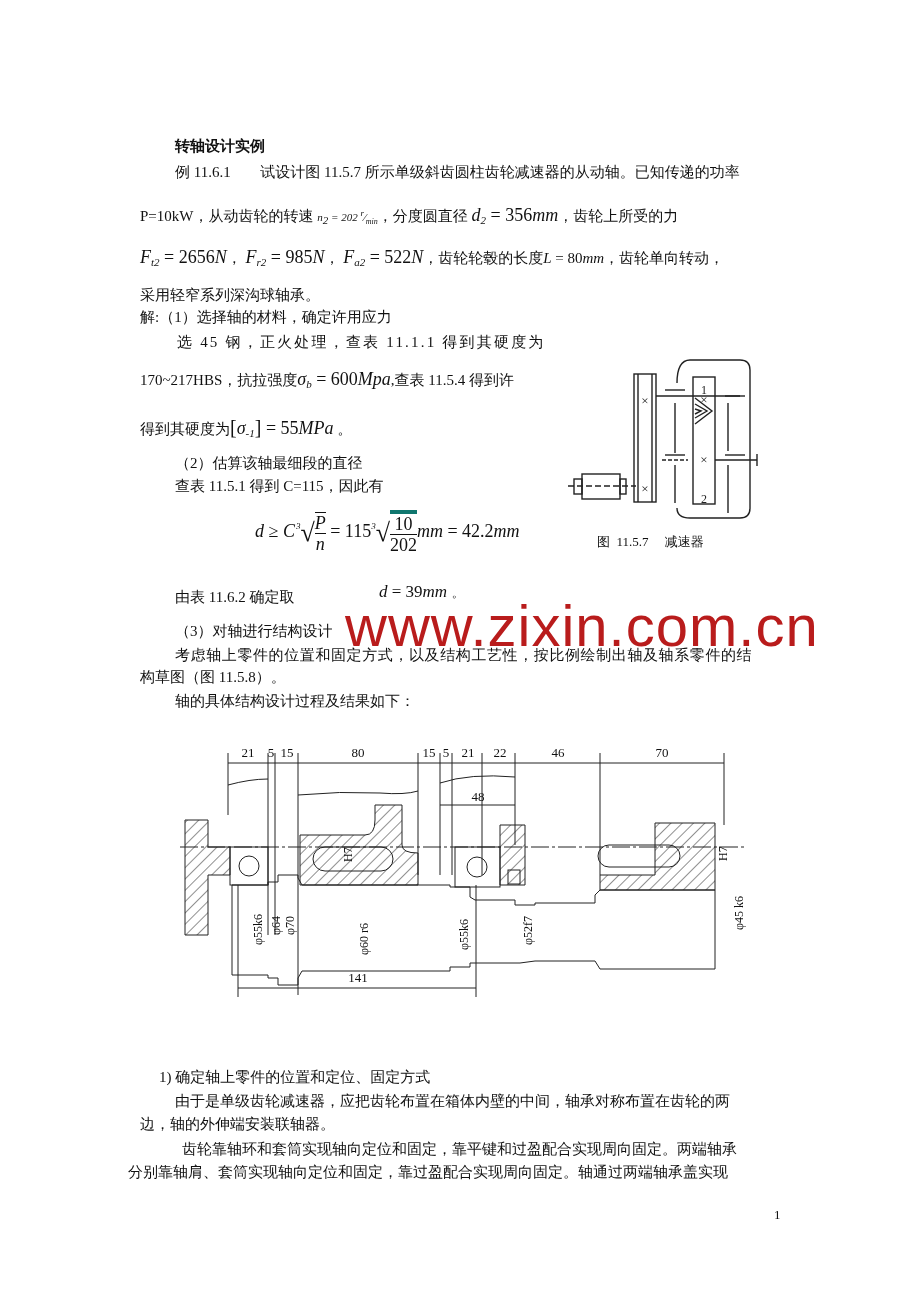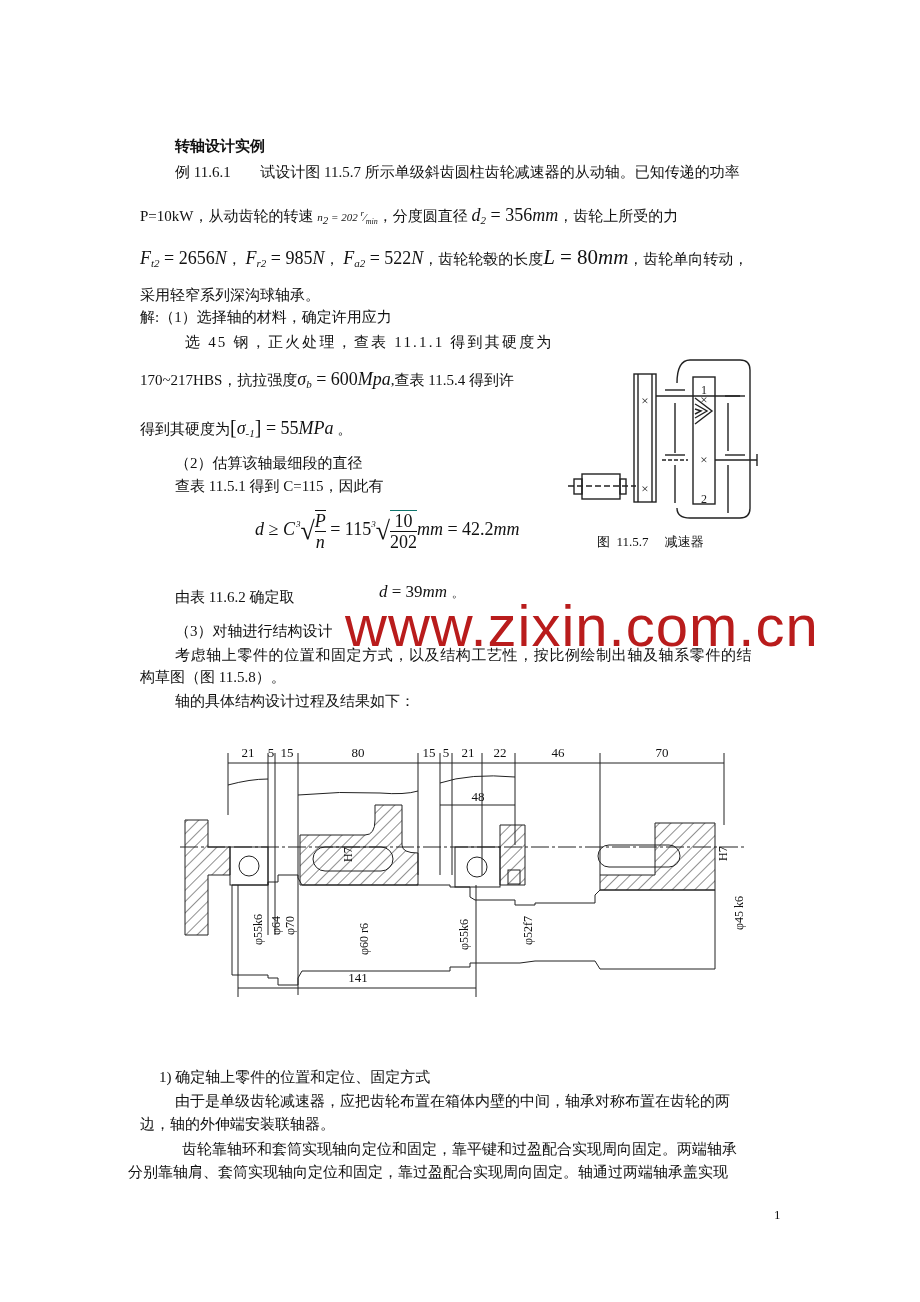--- a/index.html
+++ b/index.html
@@ -36,41 +36,41 @@
 
 <div class="line" style="left:140px;top:204px;">
   <span>P=10kW，从动齿轮的转速</span>
   <span class="math small"><i>n</i><span class="sub">2</span> = 202 <sup style="font-size:9px">r</sup>⁄<sub style="font-size:8px">min</sub></span><span>，分度圆直径</span>
   <span class="math"><i>d</i><span class="sub">2</span> <span class="m-up">= 356</span><i>mm</i></span><span>，齿轮上所受的力</span>
 </div>
 
 <div class="line" style="left:140px;top:248px;">
   <span class="math"><i>F</i><span class="sub"><i>t</i>2</span> <span class="m-up">= 2656</span><i>N</i></span>，
   <span class="math"><i>F</i><span class="sub"><i>r</i>2</span> <span class="m-up">= 985</span><i>N</i></span>，
-  <span class="math"><i>F</i><span class="sub"><i>a</i>2</span> <span class="m-up">= 522</span><i>N</i></span><span>，齿轮轮毂的长度</span><span class="math" style="font-size:21px"><i>L</i> <span class="m-up">= 80</span><i>mm</i></span><span>，齿轮单向转动，</span>
+  <span class="math"><i>F</i><span class="sub"><i>a</i>2</span> <span class="m-up">= 522</span><i>N</i></span><span>，齿轮轮毂的长度</span><span class="math" style="font-size:15px"><i>L</i> <span class="m-up">= 80</span><i>mm</i></span><span>，齿轮单向转动，</span>
 </div>
 
 <div class="line" style="left:140px;top:286px;">采用轻窄系列深沟球轴承。</div>
 
 <div class="line" style="left:140px;top:308px;">解:（1）选择轴的材料，确定许用应力</div>
-<div class="line" style="left:185px;top:333px;letter-spacing:2.2px;">选 45 钢，正火处理，查表 11.1.1 得到其硬度为</div>
+<div class="line" style="left:177px;top:333px;letter-spacing:2.2px;">选 45 钢，正火处理，查表 11.1.1 得到其硬度为</div>
 <div class="line" style="left:140px;top:370px;">
   <span>170~217HBS，抗拉强度</span><span class="math"><i>σ</i><span class="sub"><i>b</i></span> <span class="m-up">= 600</span><i>Mpa</i></span><span>,查表 11.5.4 得到许</span>
 </div>
 <div class="line" style="left:140px;top:418px;">
   <span>得到其硬度为</span><span class="math"><span class="m-up" style="font-size:20px">[</span><i>σ</i><span class="sub">-1</span><span class="m-up" style="font-size:20px">]</span> <span class="m-up">= 55</span><i>MPa</i></span>
   <span>。</span>
 </div>
 
 <div class="line" style="left:175px;top:454px;">（2）估算该轴最细段的直径</div>
 <div class="line" style="left:175px;top:477px;">查表 11.5.1 得到 C=115，因此有</div>
 
 <div class="abs math" style="left:255px;top:510px;font-size:18px;white-space:nowrap;">
   <i>d</i> <span class="m-up">≥</span> <i>C</i><span style="font-size:9px;vertical-align:8px;margin-left:1px">3</span><span class="m-up" style="font-size:26px;vertical-align:-4px">√</span><span class="frac" style="border-top:1px solid #111;"><span class="num">P</span><span>n</span></span>
-  <span class="m-up">= 115</span><span style="font-size:9px;vertical-align:8px">3</span><span class="m-up" style="font-size:26px;vertical-align:-4px">√</span><span class="frac m-up" style="font-style:normal;border-top:1px solid #0f766e;"><span class="num">10</span><span>202</span></span><i>mm</i> <span class="m-up">= 42.2</span><i>mm</i>
+  <span class="m-up">= 115</span><span style="font-size:9px;vertical-align:8px">3</span><span class="m-up" style="font-size:26px;vertical-align:-4px">√</span><span class="frac m-up" style="font-style:normal;border-top:4px solid #0f766e;"><span class="num">10</span><span>202</span></span><i>mm</i> <span class="m-up">= 42.2</span><i>mm</i>
 </div>
 
 <div class="line" style="left:175px;top:588px;">由表 11.6.2 确定取</div>
 <div class="abs math" style="left:379px;top:582px;font-size:17px;white-space:nowrap;"><i>d</i> <span class="m-up">= 39</span><i>mm</i> <span class="m-up" style="font-size:13px">。</span></div>
 
 <div class="line" style="left:175px;top:622px;">（3）对轴进行结构设计</div>
 <div class="line" style="left:175px;top:646px;letter-spacing:0.6px;">考虑轴上零件的位置和固定方式，以及结构工艺性，按比例绘制出轴及轴系零件的结</div>
 <div class="line" style="left:140px;top:668px;">构草图（图 11.5.8）。</div>
 <div class="line" style="left:175px;top:692px;">轴的具体结构设计过程及结果如下：</div>
 

